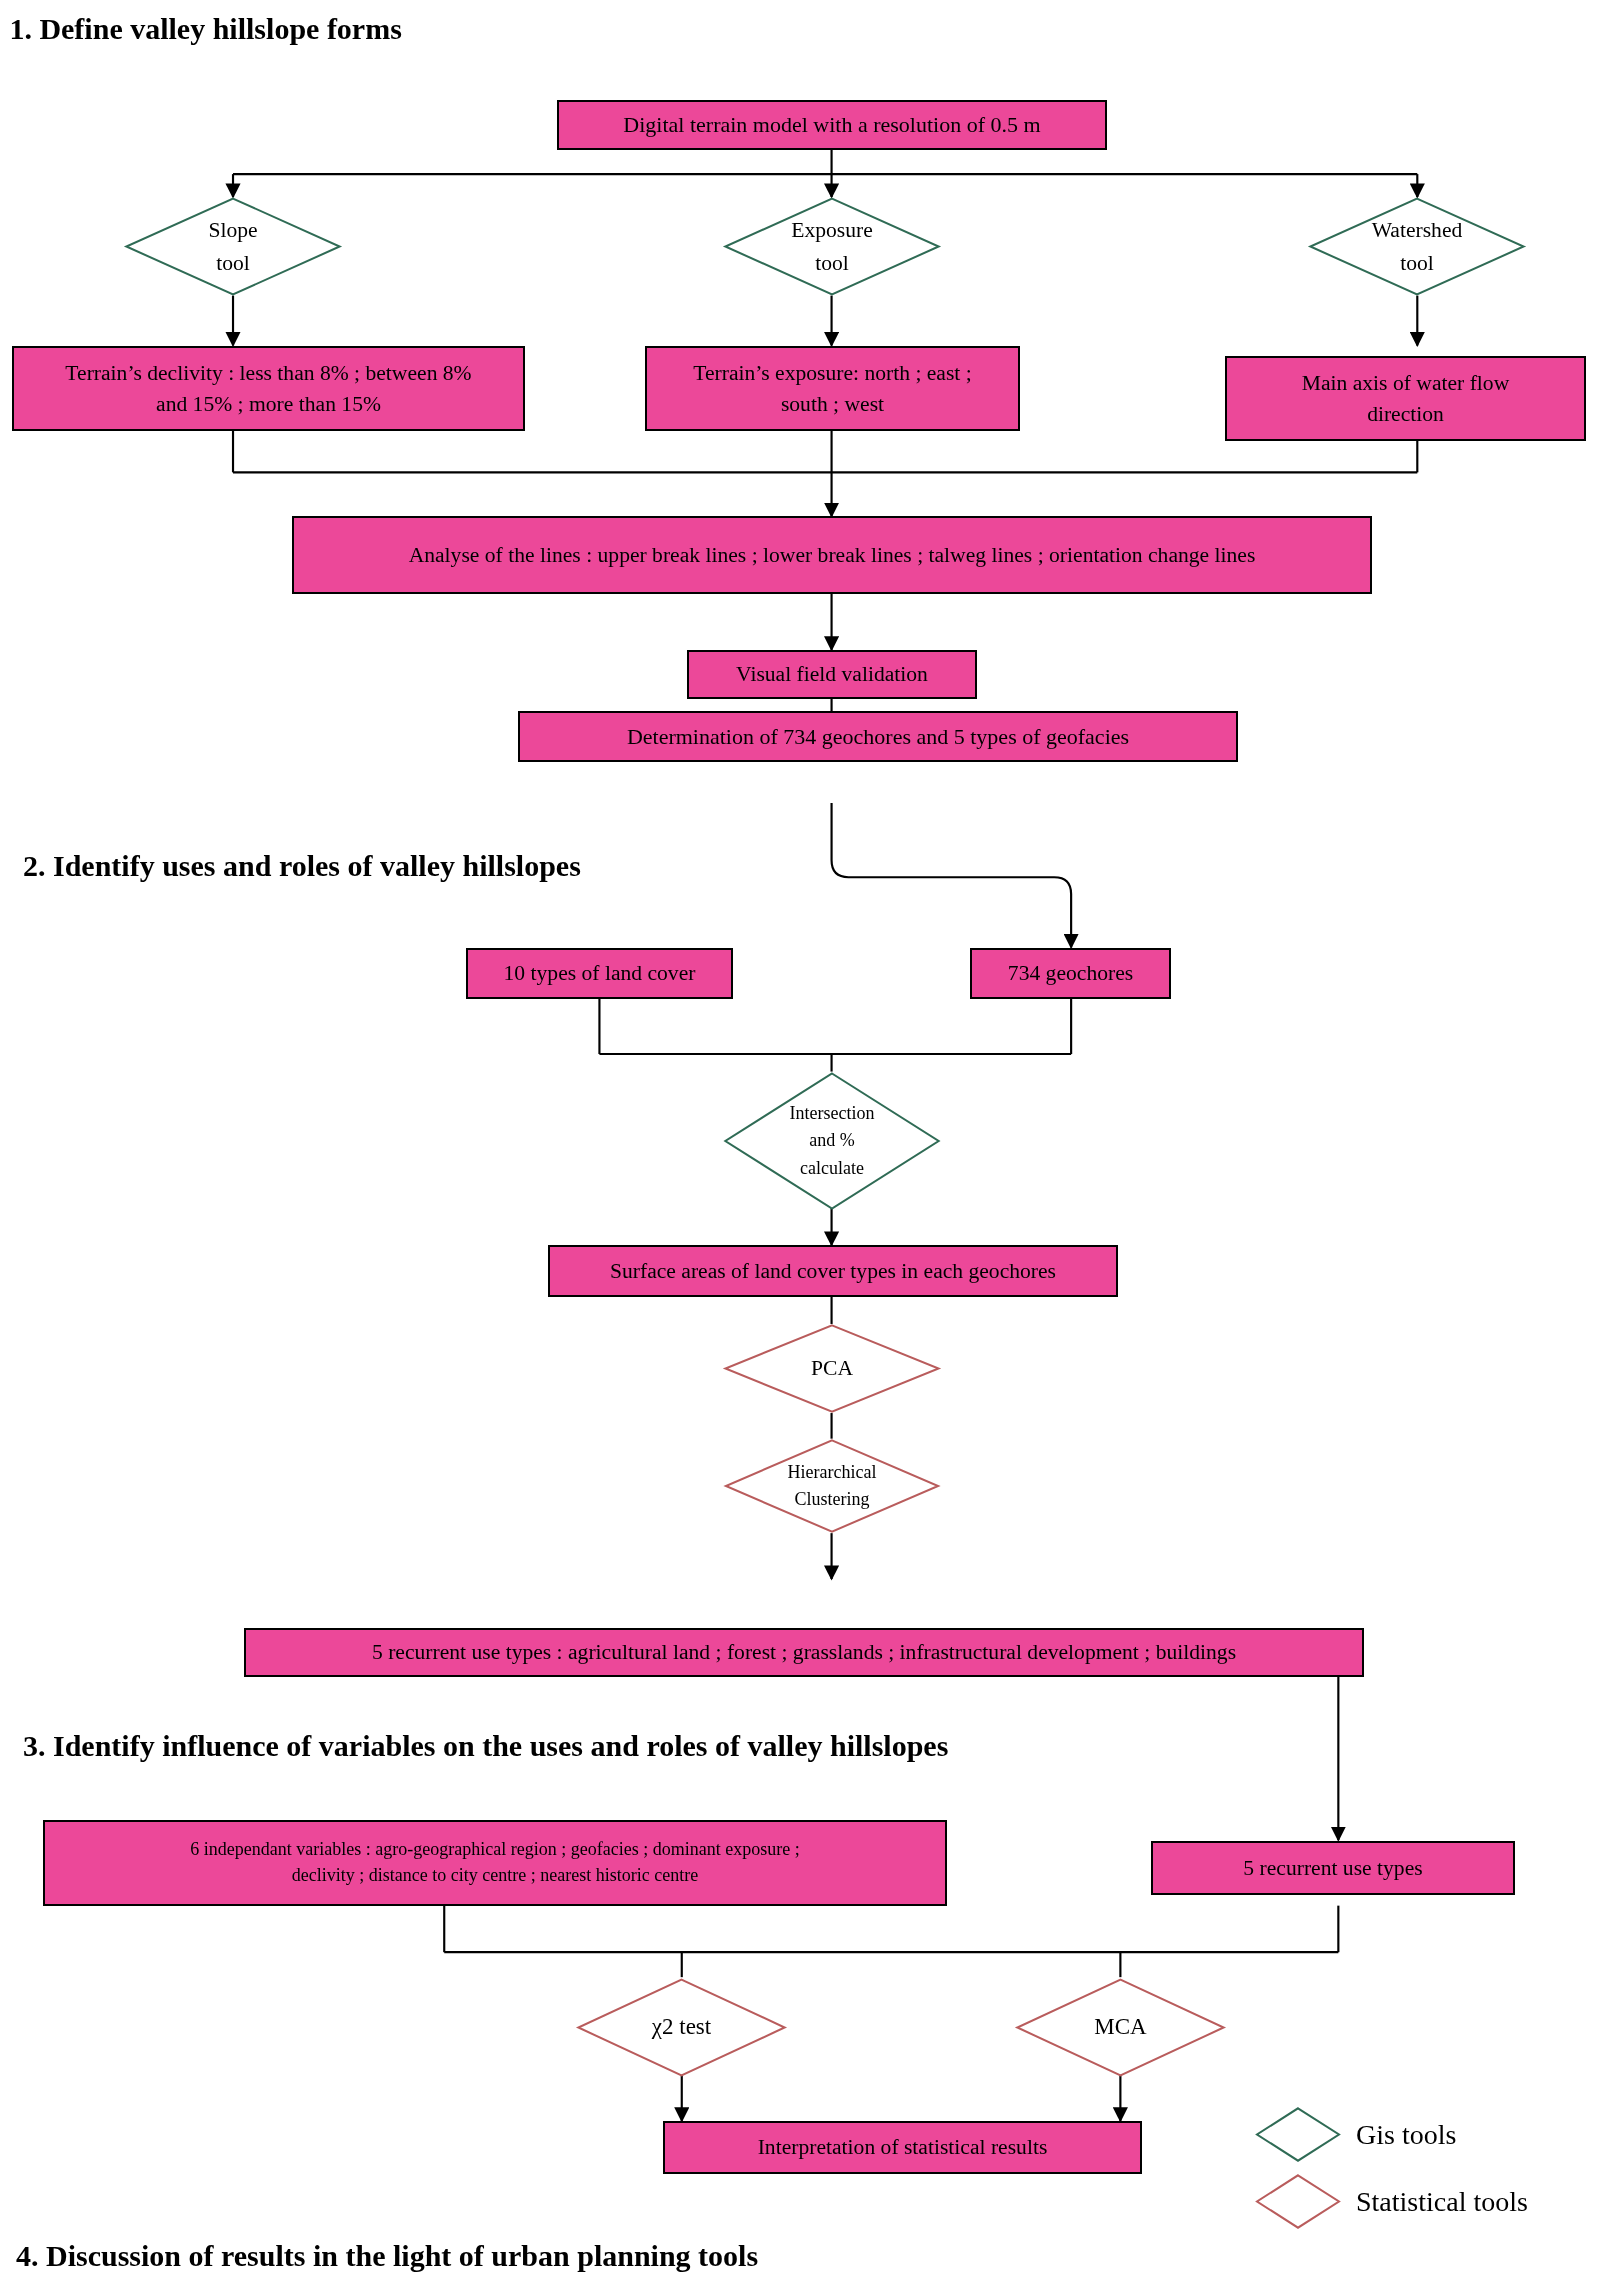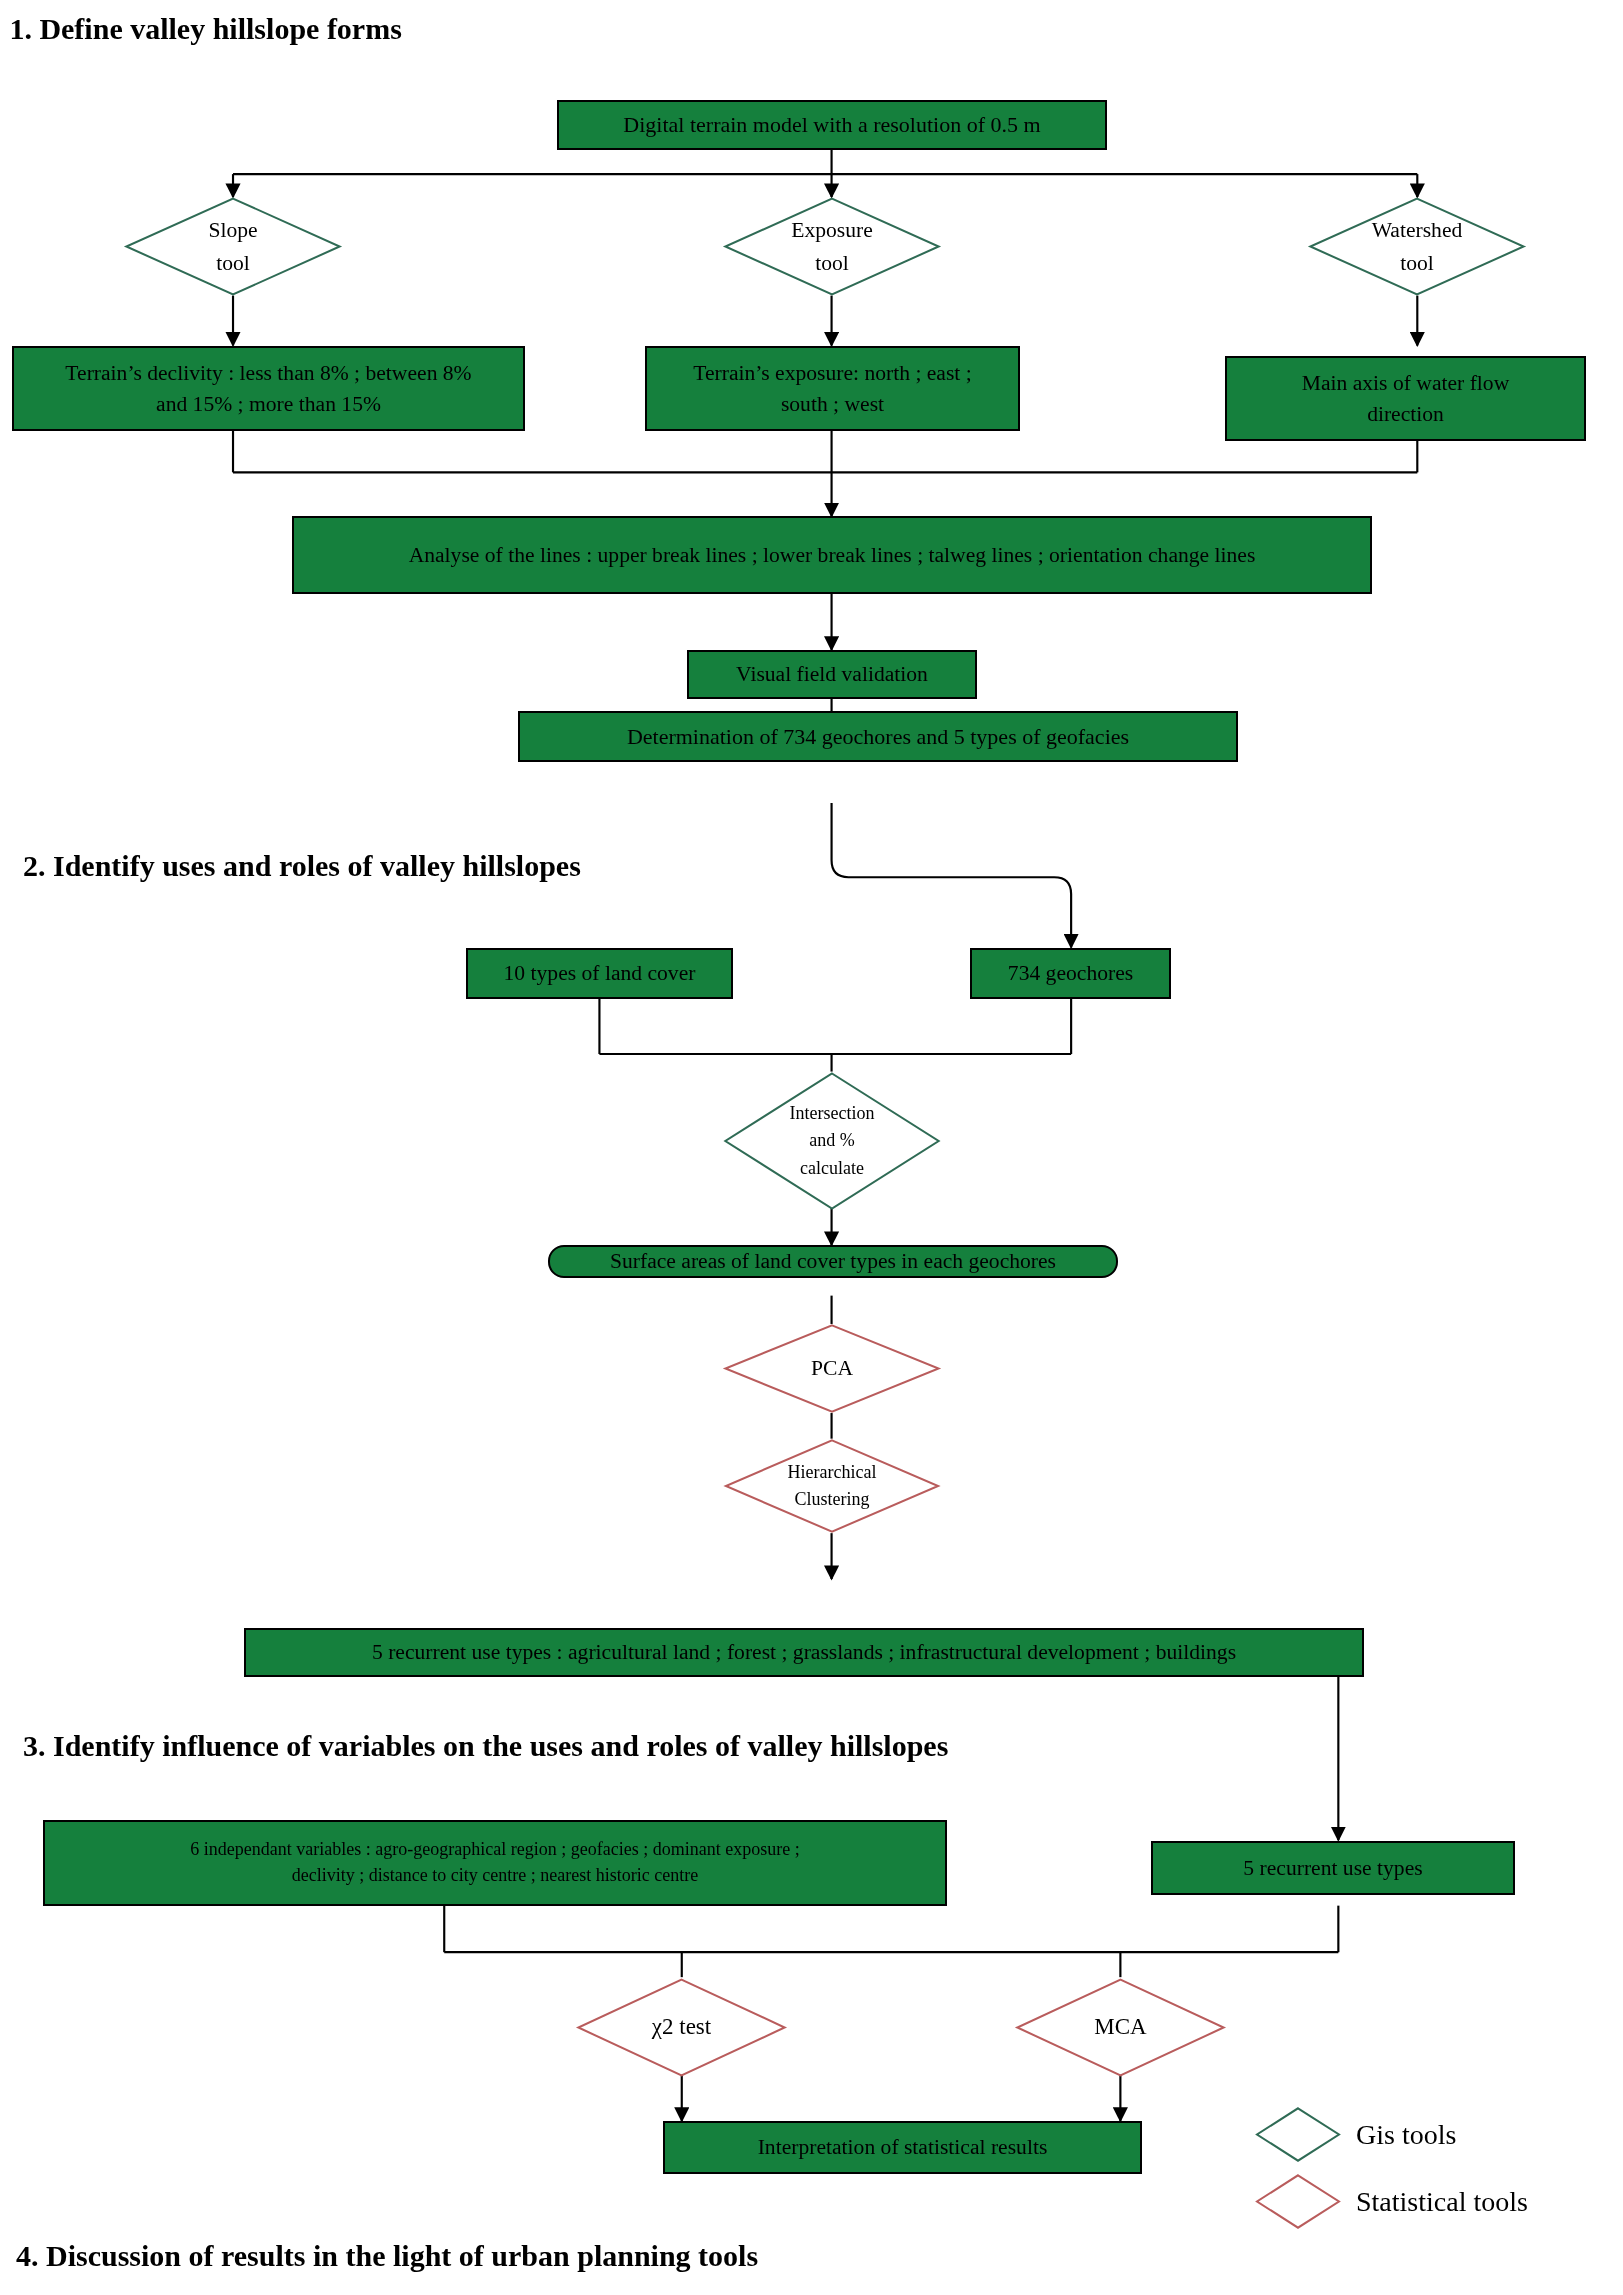--- a/index.html
+++ b/index.html
@@ -31,21 +31,21 @@
     position: absolute;
     box-sizing: border-box;
     display: flex;
     align-items: center;
     justify-content: center;
     text-align: center;
     z-index: 5;
   }
   .box {
     border: 2px solid #000000;
-    background: #15803d;
+    background: #ec4899;
     padding: 2.7px 8px;
     line-height: 1.42;
   }
   .box-text {
     display: block;
     width: 100%;
   }
   .heading {
     position: absolute;
     font-family: "Liberation Serif", "DejaVu Serif", serif;
@@ -249,21 +249,21 @@
     <svg width="216" height="138" viewBox="0 0 320 204">
       <polygon points="160,2 318,102 160,202 2,102" fill="#ffffff" stroke="#2f6b55" stroke-width="3"></polygon>
     </svg>
     <div class="diamond-label fs-31">
       <span>Intersection</span>
       <span>and %</span>
       <span>calculate</span>
     </div>
   </div>
 
-  <div class="node box fs-32" style="left:548px; top:1245px; width:570px; height:33px;border-radius:16px;">
+  <div class="node box fs-32" style="left:548px; top:1245px; width:570px; height:52px;">
     <span class="box-text">Surface areas of land cover types in each geochores</span>
   </div>
 
   <div class="diamond-wrap" style="left:724px; top:1324px; width:216px; height:89px;">
     <svg width="216" height="89" viewBox="0 0 320 132">
       <polygon points="160,2 318,66 160,130 2,66" fill="#ffffff" stroke="#b95c5c" stroke-width="3"></polygon>
     </svg>
     <div class="diamond-label fs-32">
       <span>PCA</span>
     </div>

